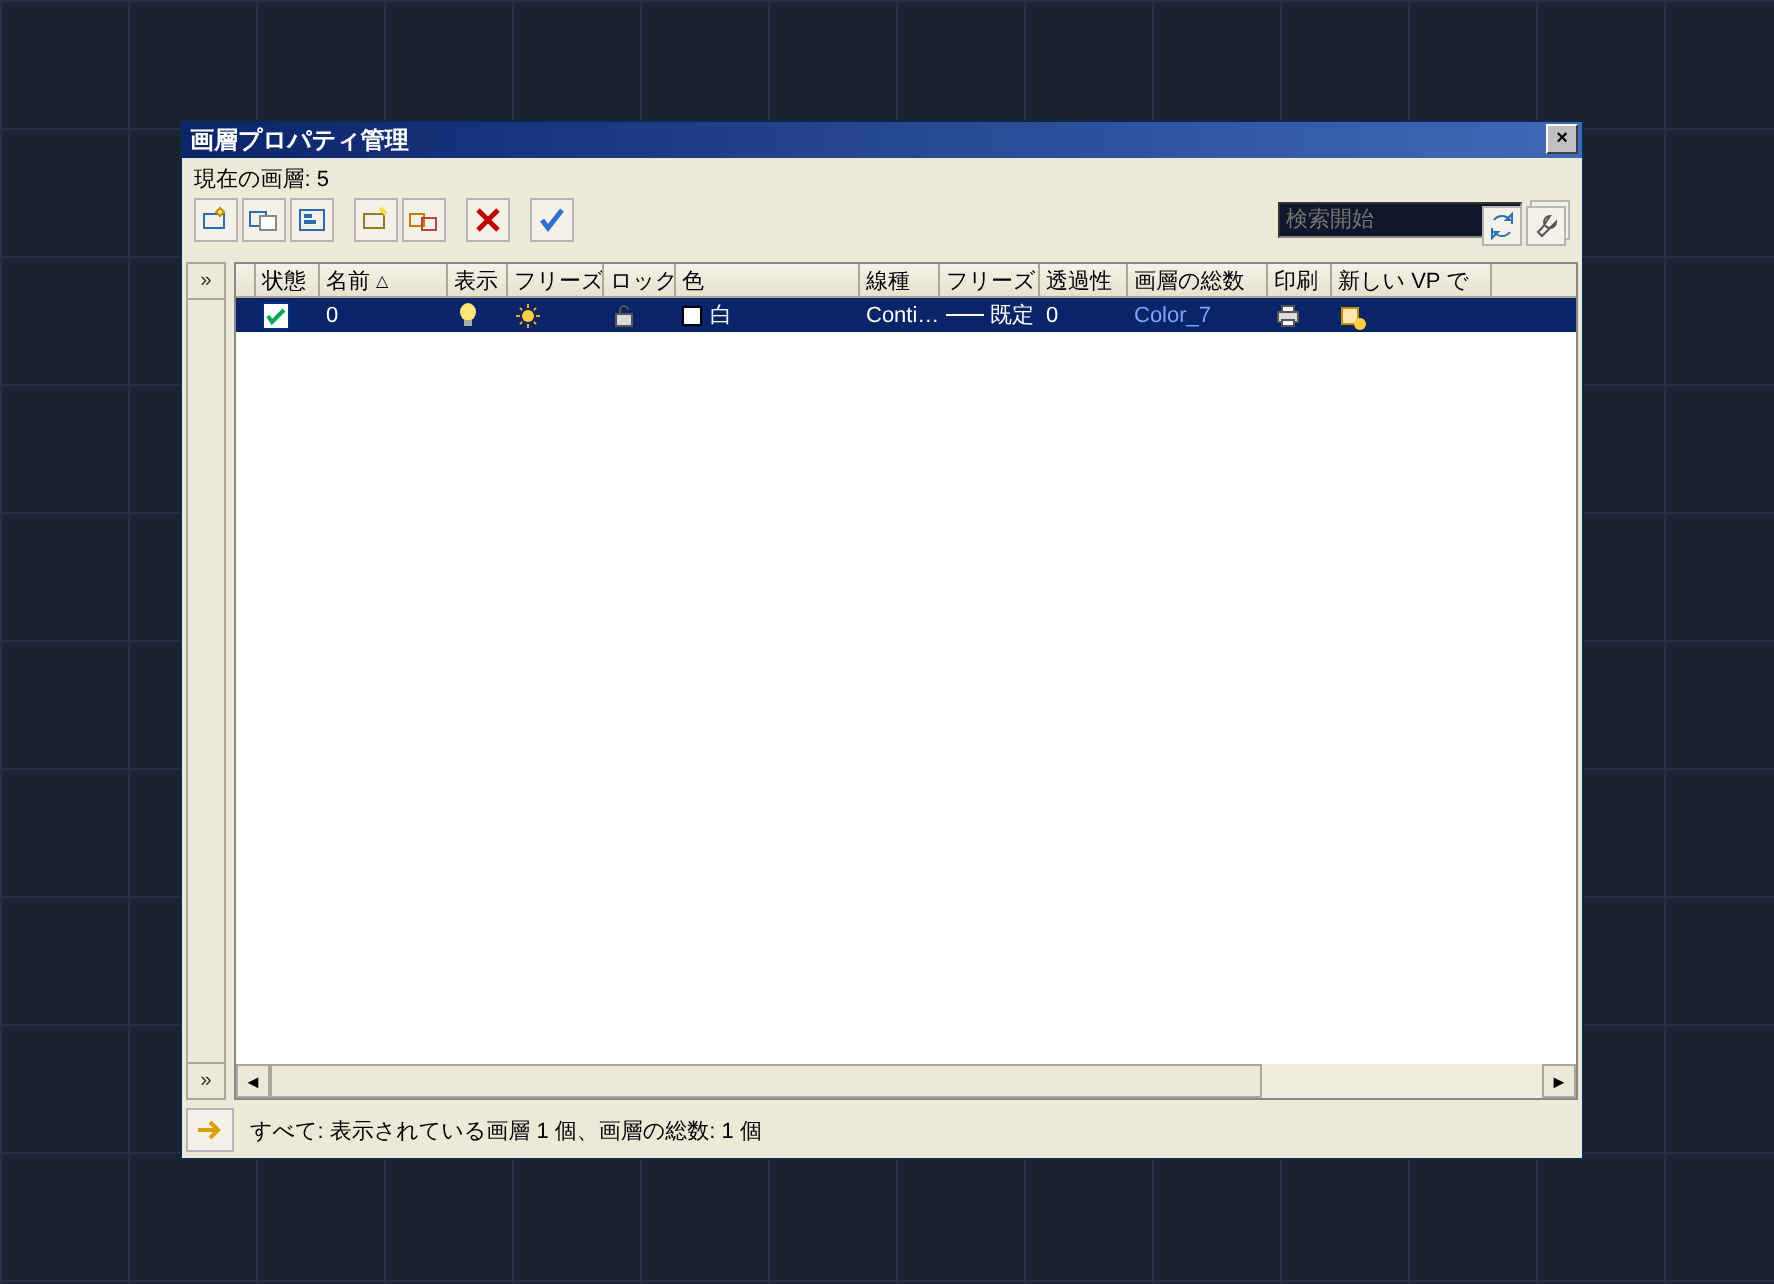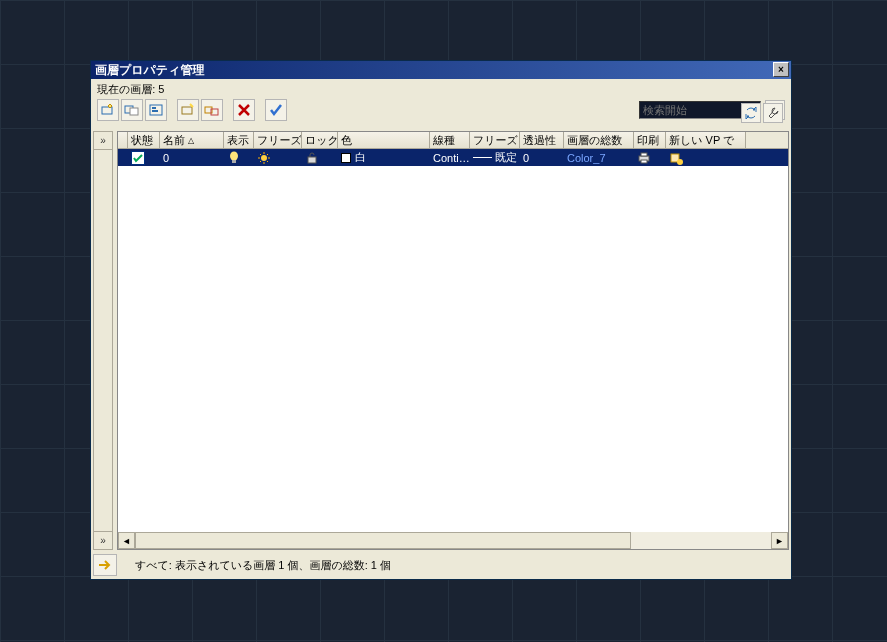--- a/index.html
+++ b/index.html
@@ -165,21 +165,21 @@
   .scroll-track { flex: 1; background: #f0ede0; position: relative; }
   .scroll-thumb {
     position: absolute; left: 0; top: 0; bottom: 0; width: 78%;
     background: #ece9d8;
     border: 1px solid #aca899;
   }
   .status-row {
     position: absolute;
     left: 2px; right: 2px; bottom: 2px; height: 24px;
     display: flex; align-items: center;
-    gap: 14px;
+    gap: 4px;
   }
   .status-btn {
     width: 24px; height: 22px;
     border: 1px solid #b5b5b5;
     background: #f4f2e8;
     display: flex; align-items: center; justify-content: center;
     cursor: pointer;
   }
   .status-text { font-size: 11px; padding-left: 4px; }
   .cell-icon {

